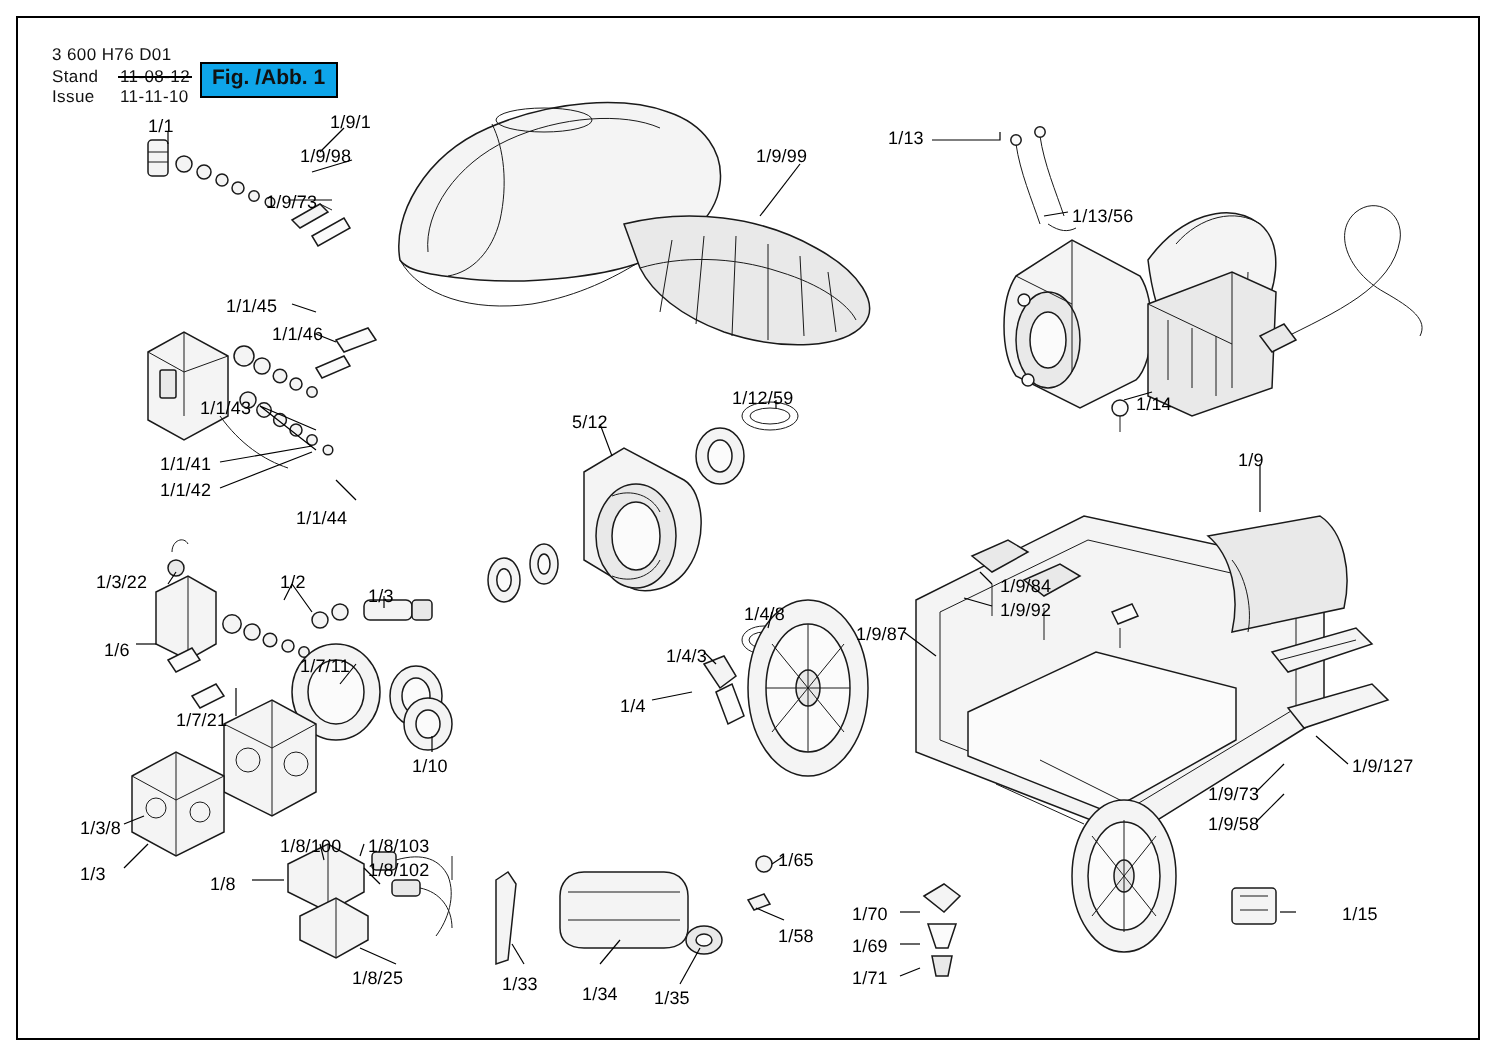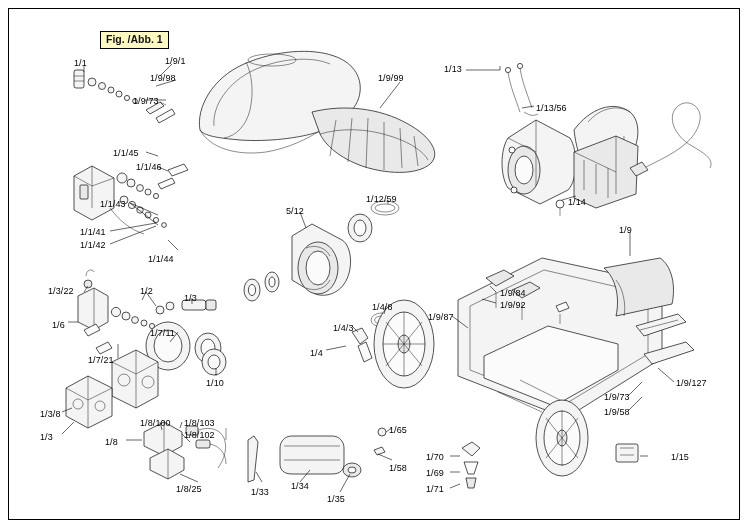--- a/index.html
+++ b/index.html
@@ -32,21 +32,21 @@
   .strike{position:relative;}
   .strike:after{
     content:"";position:absolute;left:-1px;right:-1px;top:50%;
     height:1px;background:#000;
   }
   .figbox{
     position:absolute;left:100px;top:31px;
     border:1.3px solid #000;
     padding:2px 5px 3px 5px;
     font-size:10.5px;font-weight:bold;
-    background:#fef9c3;
+    background:#0ea5e9;
     line-height:11px;
   }
   
   .ftr{
     position:absolute;left:26px;top:458px;
     font-size:7.6px;line-height:9.4px;
     white-space:nowrap;
   }
   
   .lbl{
@@ -65,20 +65,33 @@
   .part3{stroke:#1a1a1a;stroke-width:.75;fill:#fbfbfb;}
   .thin{stroke:#1a1a1a;stroke-width:.5;fill:none;}
 </style>
 </head>
 <body>
 
 <div id="sheet">
 
   <div class="border"></div>
 
+  <div class="hdr">
+    <div class="row">
+      <span class="val">3 600 H76 D01</span>
+    </div>
+    <div class="row">
+      <span class="lab">Stand</span>
+      <span class="val strike">11-08-12</span>
+    </div>
+    <div class="row">
+      <span class="lab">Issue</span>
+      <span class="val">11-11-10</span>
+    </div>
+  </div>
   <div class="figbox">Fig. /Abb. 1</div>
 
 
   <svg class="art" viewBox="0 0 750 530">
 
     <g>
       <path class="part" d="M200,130 C196,108 212,78 244,64 C276,50 312,48 334,56 C352,62 362,76 360,92
                C358,110 340,124 318,132 C300,138 268,142 240,140 C218,138 204,136 200,130 Z"></path>
       <path class="thin" d="M214,126 C212,106 228,82 254,70 C280,58 312,56 330,64"></path>
       <path class="thin" d="M246,62 C252,74 254,92 250,110 C246,126 236,136 224,138"></path>
@@ -347,21 +360,21 @@
   <div class="lbl" style="left:604px;top:392px">1/9/73</div>
   <div class="lbl" style="left:604px;top:407px">1/9/58</div>
   <div class="lbl" style="left:40px;top:409px">1/3/8</div>
   <div class="lbl" style="left:40px;top:432px">1/3</div>
   <div class="lbl" style="left:140px;top:418px">1/8/100</div>
   <div class="lbl" style="left:184px;top:418px">1/8/103</div>
   <div class="lbl" style="left:184px;top:430px">1/8/102</div>
   <div class="lbl" style="left:105px;top:437px">1/8</div>
   <div class="lbl" style="left:176px;top:484px">1/8/25</div>
   <div class="lbl" style="left:251px;top:487px">1/33</div>
-  <div class="lbl" style="left:291px;top:481px">1/34</div>
+  <div class="lbl" style="left:291px;top:492px">1/34</div>
   <div class="lbl" style="left:327px;top:494px">1/35</div>
   <div class="lbl" style="left:389px;top:463px">1/58</div>
   <div class="lbl" style="left:389px;top:425px">1/65</div>
   <div class="lbl" style="left:426px;top:452px">1/70</div>
   <div class="lbl" style="left:426px;top:468px">1/69</div>
   <div class="lbl" style="left:426px;top:484px">1/71</div>
   <div class="lbl" style="left:671px;top:452px">1/15</div>
 
 </div>
 

